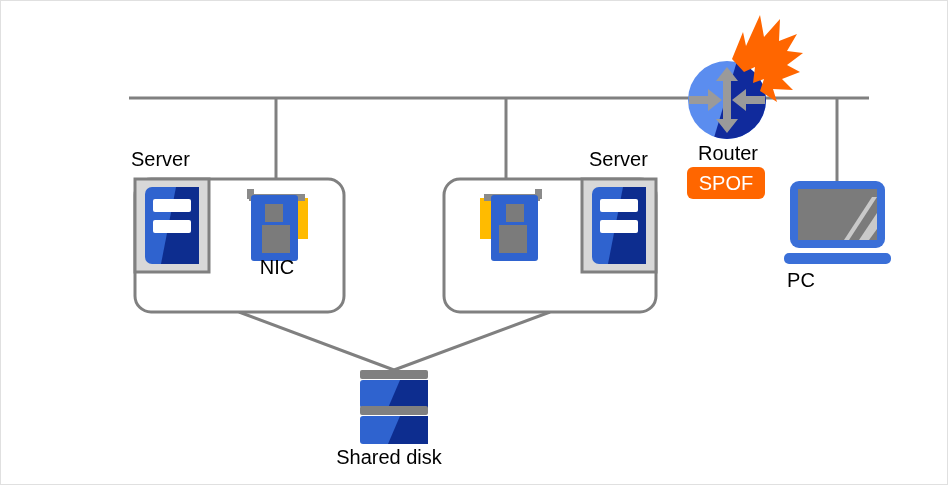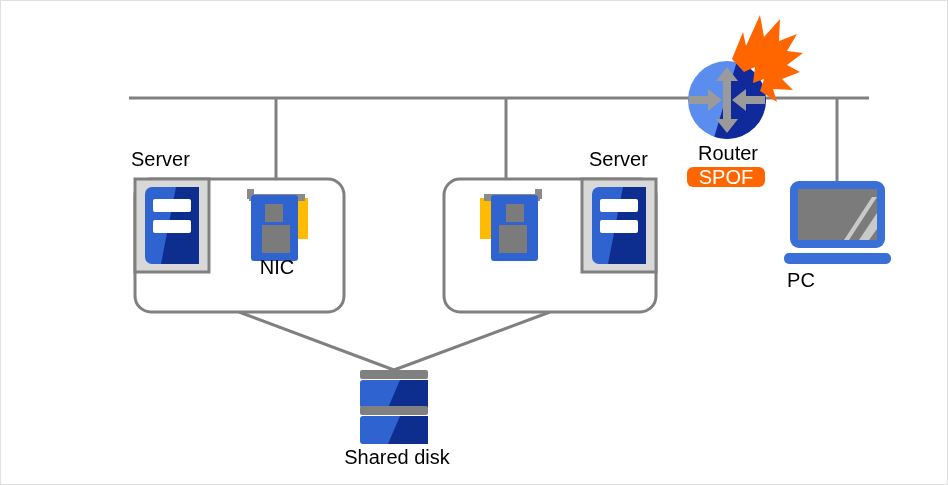--- a/index.html
+++ b/index.html
@@ -36,21 +36,21 @@
     font-family: "Liberation Sans", "DejaVu Sans", sans-serif;
   }
   .lbl-center {
     transform: translateX(-50%);
   }
   #spof-badge {
     position: absolute;
     left: 686px;
     top: 166px;
     width: 78px;
-    height: 20px;
+    height: 32px;
     border-radius: 6px;
     display: flex;
     align-items: center;
     justify-content: center;
     font-size: 20px;
     color: #ffffff;
     font-family: "Liberation Sans", "DejaVu Sans", sans-serif;
   }
 </style>
 </head>
@@ -165,15 +165,15 @@
   <div class="lbl lbl-center" style="left:276px; top:256px;">NIC</div>
 
   <div class="lbl" style="left:588px; top:148px;">Server</div>
 
   <div class="lbl lbl-center" style="left:727px; top:142px;text-align:center;">Router</div>
 
   <div id="spof-badge" style="background:#ff6600;">SPOF</div>
 
   <div class="lbl lbl-center" style="left:800px; top:269px;">PC</div>
 
-  <div class="lbl lbl-center" style="left:396px; top:446px;">Shared disk</div>
+  <div class="lbl lbl-center" style="left:388px; top:446px;">Shared disk</div>
 
 </div>
 
 </body></html>

